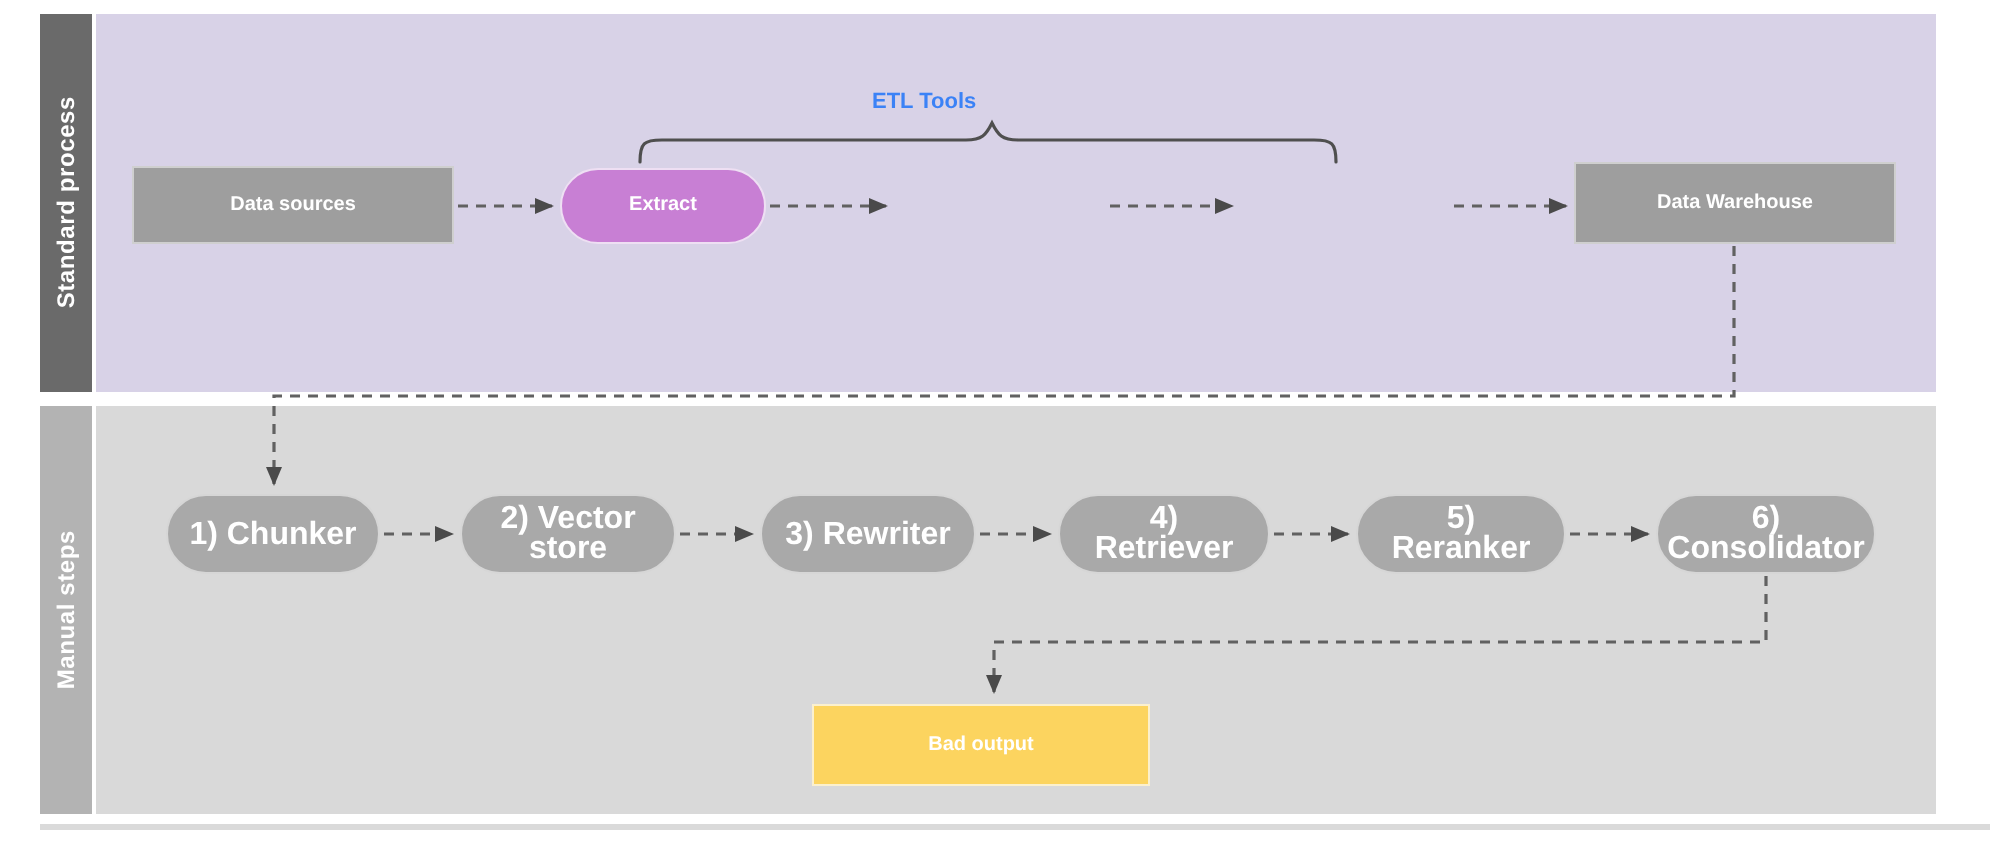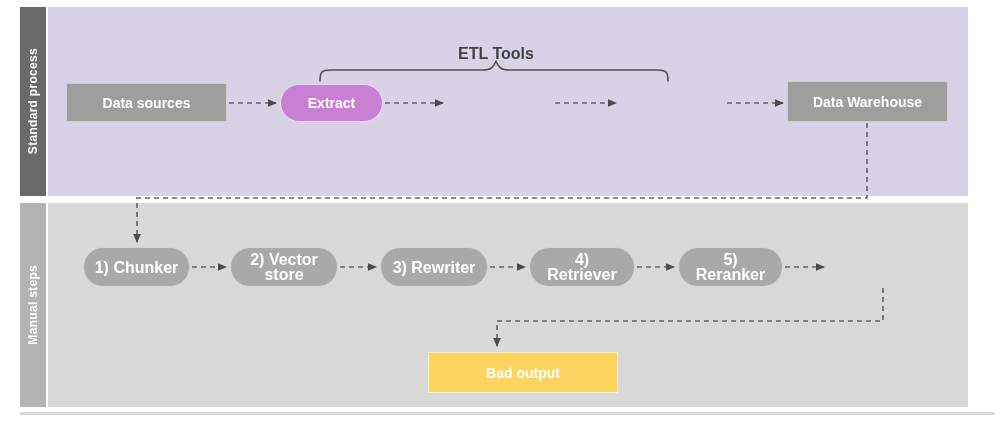--- a/index.html
+++ b/index.html
@@ -24,38 +24,38 @@
   
   .lane-bg{position:absolute;left:48px;width:920px}
   .lane-bg.standard{top:7px;height:189px;background:var(--color-lane_standard_bg,#d8d2e7)}
   .lane-bg.manual{top:203px;height:204px;background:var(--color-lane_manual_bg,#d9d9d9)}
 
   .bottom-rule{position:absolute;left:20px;top:412px;width:975px;height:3px;background:#dadada}
 
   
   .node{
     position:absolute;display:flex;align-items:center;justify-content:center;
-    text-align:center;color:#ffffff;font-weight:bold;font-size:14px;line-height:16px;
+    text-align:center;color:#ffffff;font-weight:bold;font-size:10px;line-height:16px;
     box-sizing:border-box;
   }
   .gray-rect{background:var(--color-gray_box,#9e9e9e);border:1.5px solid #cfcfcf}
   .pill-etl{
     background:var(--color-etl_pill,#c87fd4);
     border:1.5px solid #eedff3;border-radius:19px;
   }
   .pill-manual{
     background:var(--color-manual_pill,#a9a9a9);
     border:1.5px solid #d6d6d6;border-radius:20px;
     font-size:16px;line-height:15px;padding:0 8px;
   }
   .bad-box{background:var(--color-bad_output,#fcd45f);border:1.5px solid #fbf0cd}
 
   .etl-label{
-    position:absolute;left:436px;top:45px;width:120px;text-align:center;
-    font-weight:bold;font-size:16px;color:#404040;
+    position:absolute;left:436px;top:45px;width:120px;text-align:left;
+    font-weight:bold;font-size:11px;color:#3b82f6;
   }
 
   svg.overlay{position:absolute;inset:0;pointer-events:none}
 </style>
 </head>
 <body>
 
 <div class="stage">
 
   <div class="lane-bg standard"></div>
@@ -116,20 +116,23 @@
   </div>
   <div class="node pill-manual" style="left:380px;top:247px;width:108px;height:40px">
     <span>3) Rewriter</span>
   </div>
   <div class="node pill-manual" style="left:529px;top:247px;width:106px;height:40px">
     <span>4) Retriever</span>
   </div>
   <div class="node pill-manual" style="left:678px;top:247px;width:105px;height:40px">
     <span>5) Reranker</span>
   </div>
+  <div class="node pill-manual" style="left:828px;top:247px;width:110px;height:40px">
+    <span>6) Consolidator</span>
+  </div>
 
-  <div class="node bad-box" style="left:428px;top:352px;width:190px;height:41px">
+  <div class="node bad-box" style="left:406px;top:352px;width:169px;height:41px">
     <span>Bad output</span>
   </div>
 
   <div class="bottom-rule"></div>
 
 </div>
 
 </body></html>

